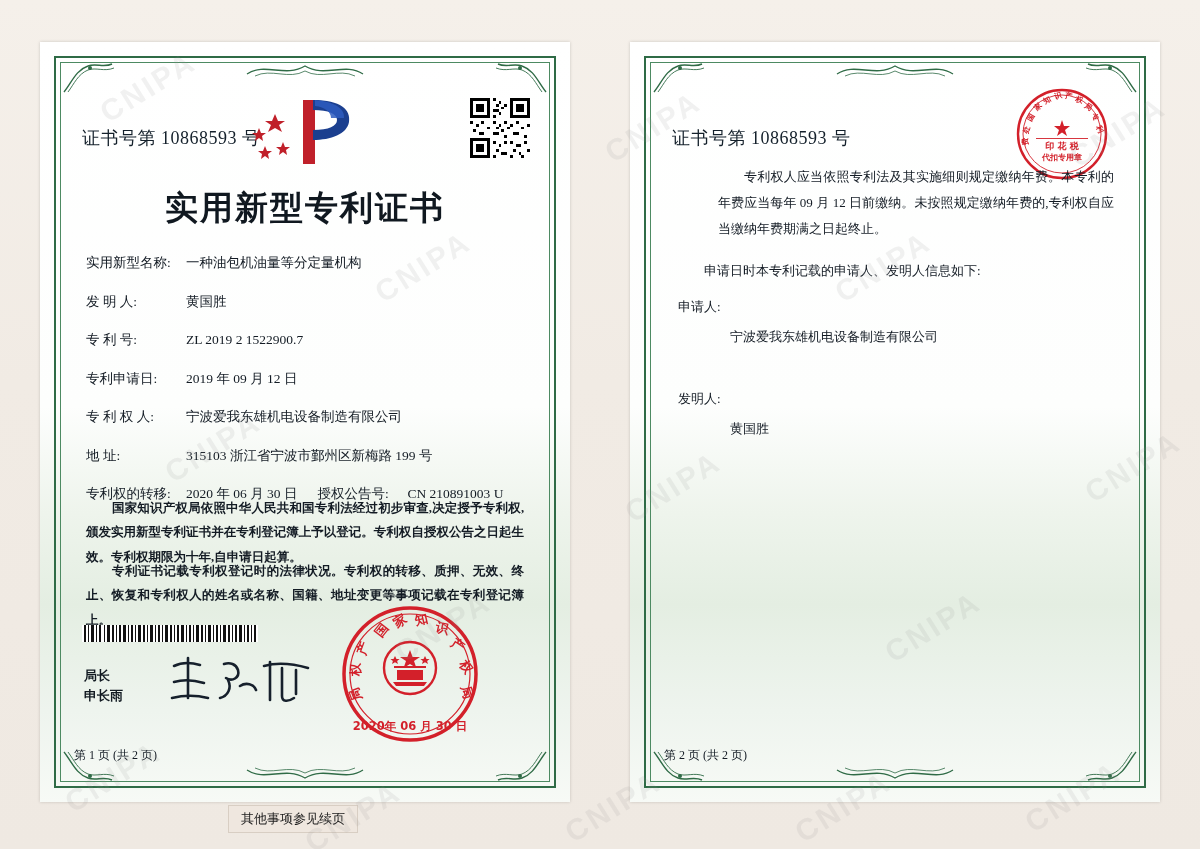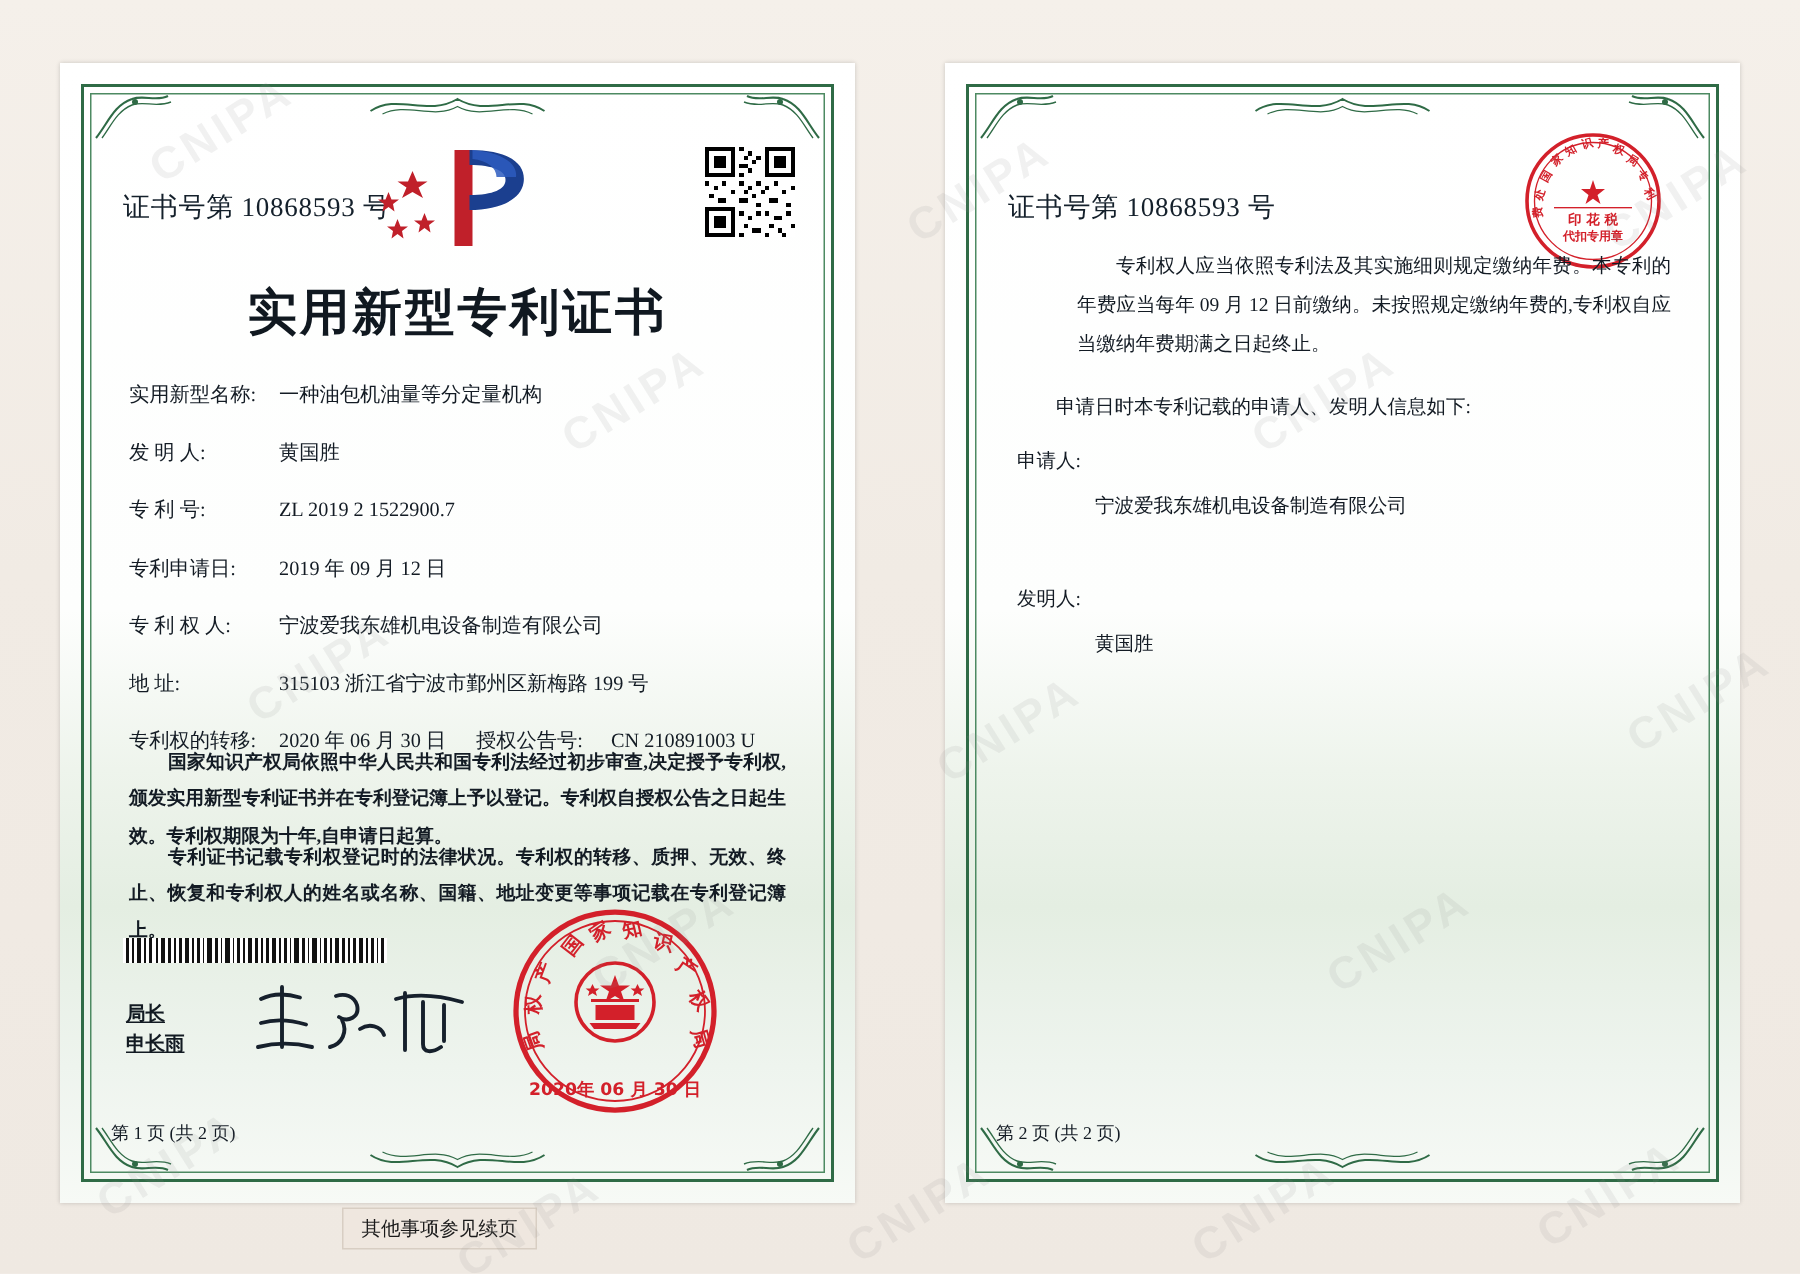--- a/index.html
+++ b/index.html
@@ -186,21 +186,20 @@
     height: 17px;
   }
   .signblock {
     position: absolute;
     left: 10px;
     bottom: 62px;
     font-size: 13px;
     line-height: 1.55;
     font-weight: bold;
     color: #121a22;
-    text-decoration: underline;
   }
   .signature {
     position: absolute;
     left: 92px;
     bottom: 58px;
     width: 150px;
     height: 58px;
     color: #1a2530;
   }
   .redseal {

